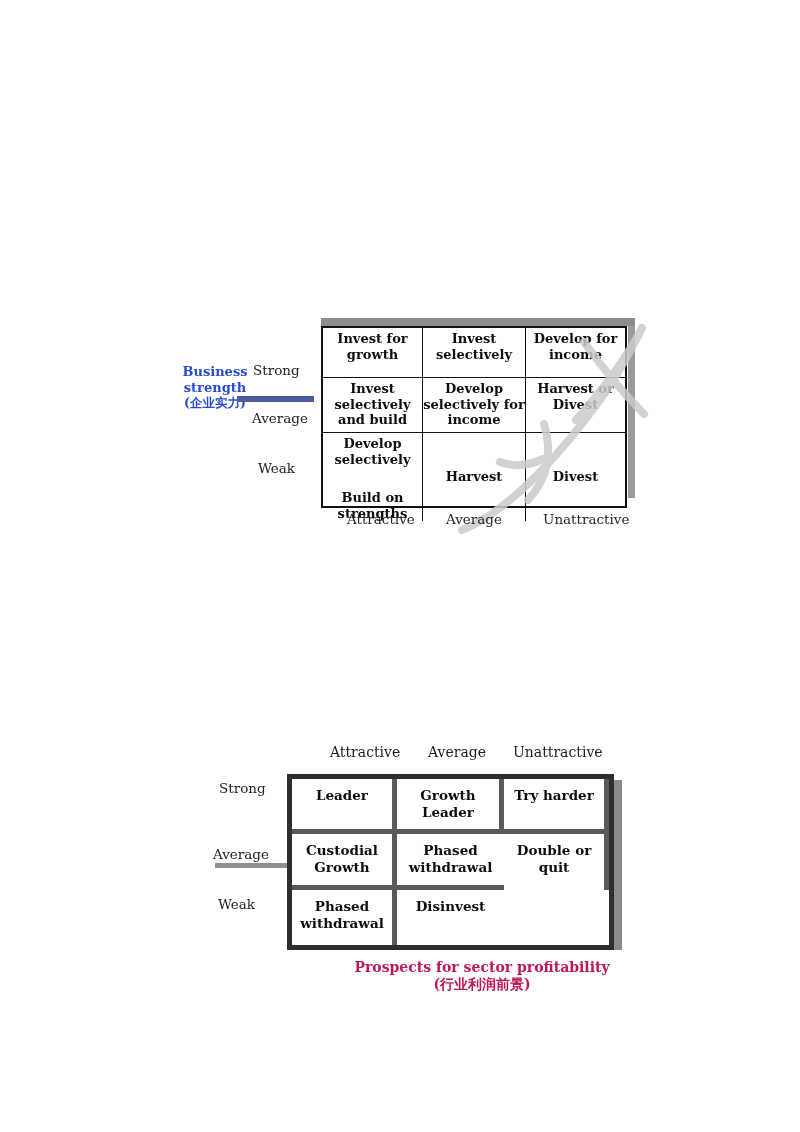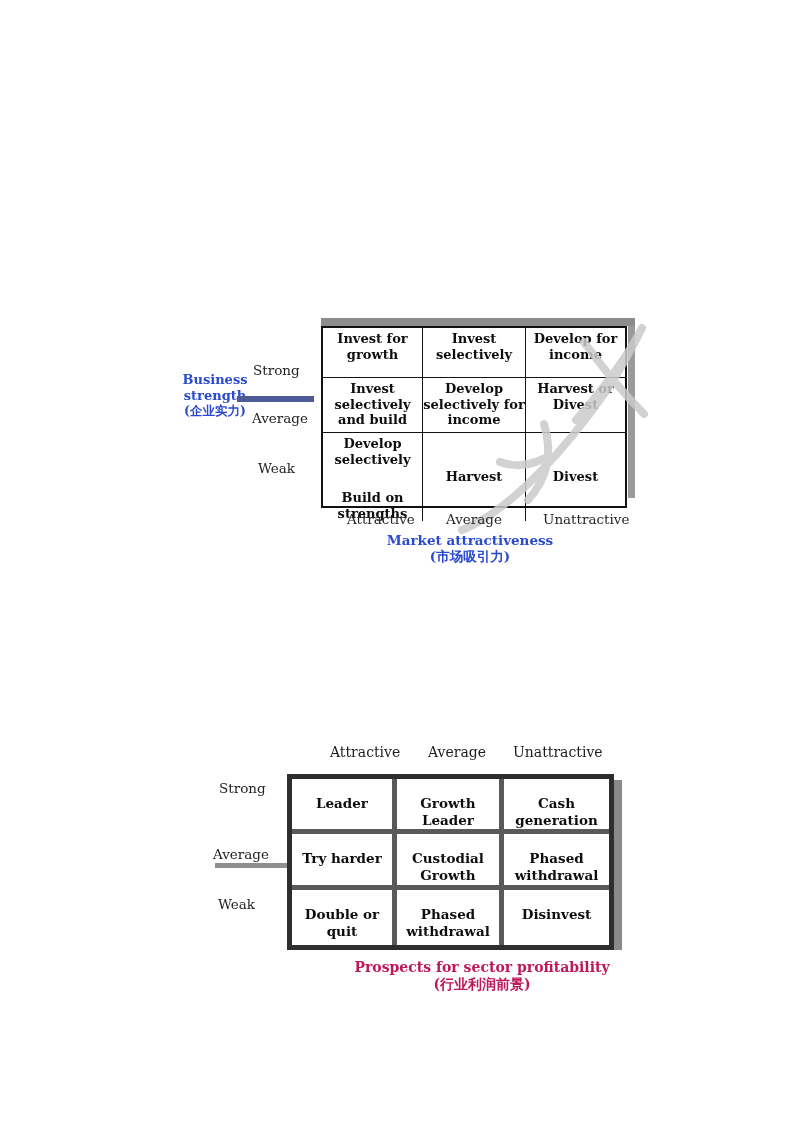--- a/index.html
+++ b/index.html
@@ -25,42 +25,42 @@
   }
   .m1-table .bR { border-right:1.5px solid #111; }
   .m1-table .bB { border-bottom:1.5px solid #111; }
   .m1-table .vcenter { justify-content:center; padding-top:0; }
   .m1-table .para + .para { margin-top:23px; }
 
   .watermark { left:372px; top:312px; width:300px; height:230px; pointer-events:none; }
 
   .rowlab { font-size:13.5px; color:#222; }
   .m1-bluelab {
-    left:168px; top:372px; width:94px; text-align:center;
+    left:168px; top:364px; width:94px; text-align:center;
     color:#2a4ad0; font-weight:bold; font-size:13px; line-height:15.5px;
   }
   .m1-bluelab .cjk { font-size:12.5px; }
   .m1-leader { left:237px; top:396px; width:77px; height:6px; background:#4d5c98; }
 
   .collab1 { top:511px; font-size:13.5px; color:#262626; }
   .m1-axis {
     left:320px; top:532px; width:300px; text-align:center;
     color:#2a4ad0; font-weight:bold; font-size:13.5px; line-height:16px;
   }
 
   
   .collab2 { top:744px; font-size:14px; color:#1d1d1d; }
   .m2-table {
     left:287px; top:774px; width:327px; height:176px; box-sizing:border-box;
     border:5px solid #2e2e2e;
     display:grid; grid-template-columns:1fr 1.02fr 1fr; grid-template-rows:1fr 1fr 1fr;
   }
   .m2-table .cell {
     box-sizing:border-box; display:flex; flex-direction:column; align-items:center;
-    justify-content:flex-start; padding-top:16px; text-align:center;
+    justify-content:flex-start; padding-top:8px; text-align:center;
     font-weight:bold; font-size:13.5px; line-height:17px; white-space:pre-line; color:#0d0d0d;
   }
   .m2-table .bR { border-right:5px solid #5a5a5a; }
   .m2-table .bB { border-bottom:5px solid #5a5a5a; }
   .m2-shadow-right { left:614px; top:780px; width:8px; height:170px; background:#8a8a8a; }
 
   .m2-bluelab {
     left:124px; top:806px; width:108px; text-align:center;
     color:#2a4ad0; font-weight:bold; font-size:13.5px; line-height:20px;
   }
@@ -121,35 +121,29 @@
     <div>Business</div>
     <div>strength</div>
     <div class="cjk">(企业实力)</div>
   </div>
   <div class="abs m1-leader"></div>
 
   <div class="abs collab1" style="left:347px;">Attractive</div>
   <div class="abs collab1" style="left:446px;">Average</div>
   <div class="abs collab1" style="left:543px;">Unattractive</div>
 
-  <div class="abs m1-axis">
-    <div>Market attractiveness</div>
-    <div>(市场吸引力)</div>
-  </div>
 
   <div class="abs collab2" style="left:330px;">Attractive</div>
   <div class="abs collab2" style="left:428px;">Average</div>
   <div class="abs collab2" style="left:513px;">Unattractive</div>
 
   <div class="abs m2-table">
     <div class="cell bR bB">Leader</div>
     <div class="cell bR bB">Growth
 Leader</div>
-    <div class="cell bB">Cash
-generation</div>
     <div class="cell bR bB">Try harder</div>
     <div class="cell bR bB">Custodial
 Growth</div>
     <div class="cell bB">Phased
 withdrawal</div>
     <div class="cell bR">Double or
 quit</div>
     <div class="cell bR">Phased
 withdrawal</div>
     <div class="cell">Disinvest</div>

